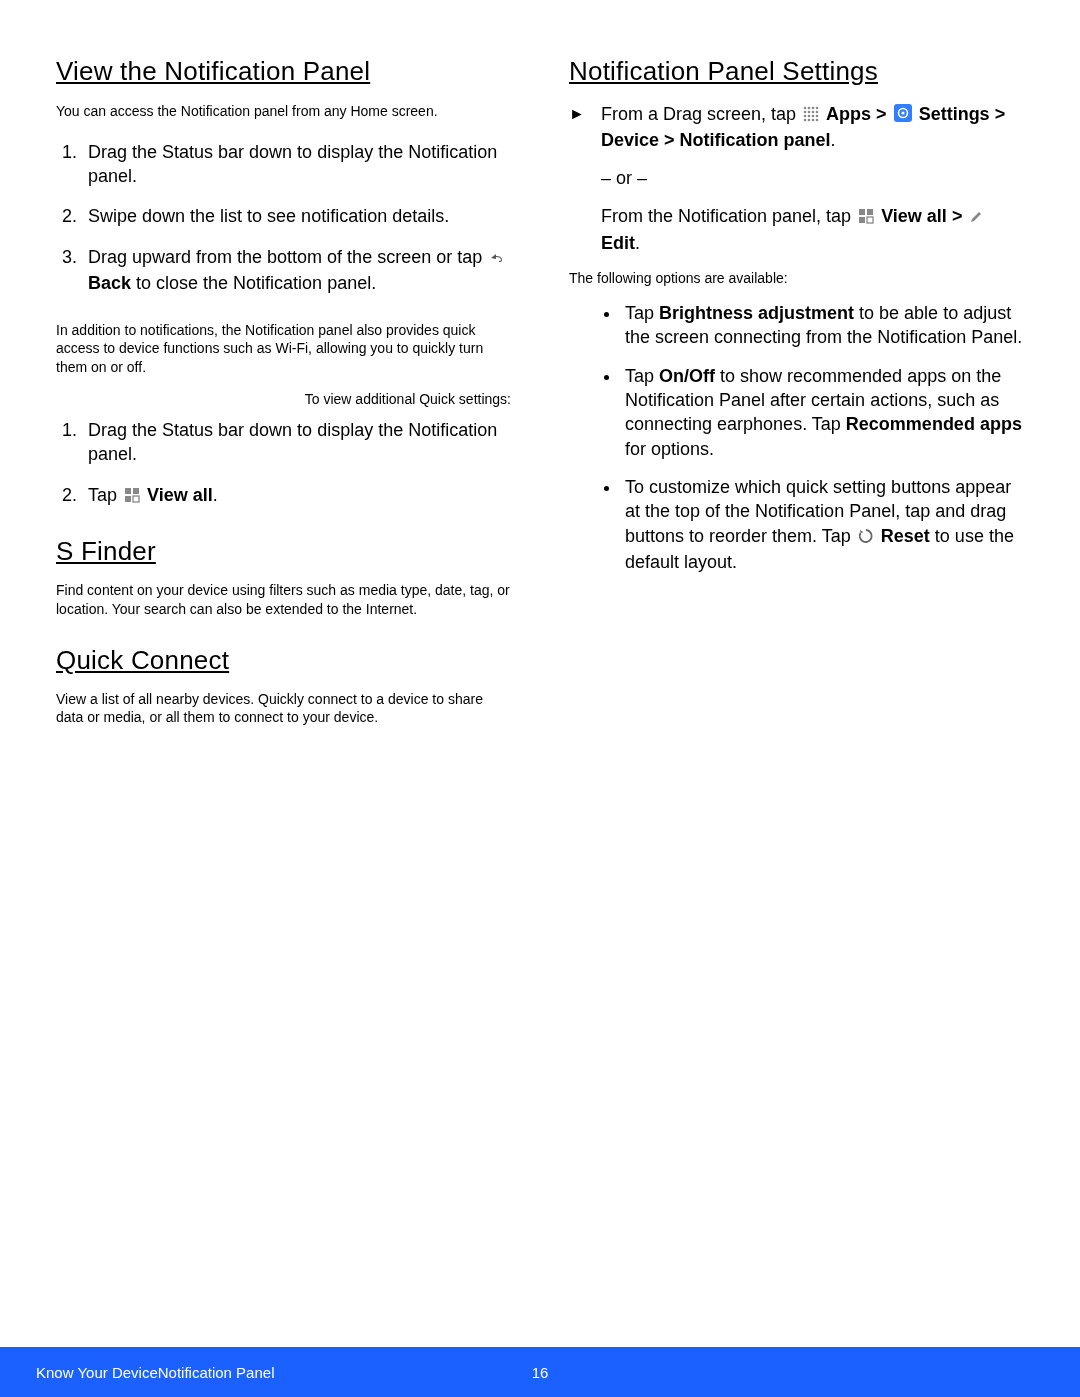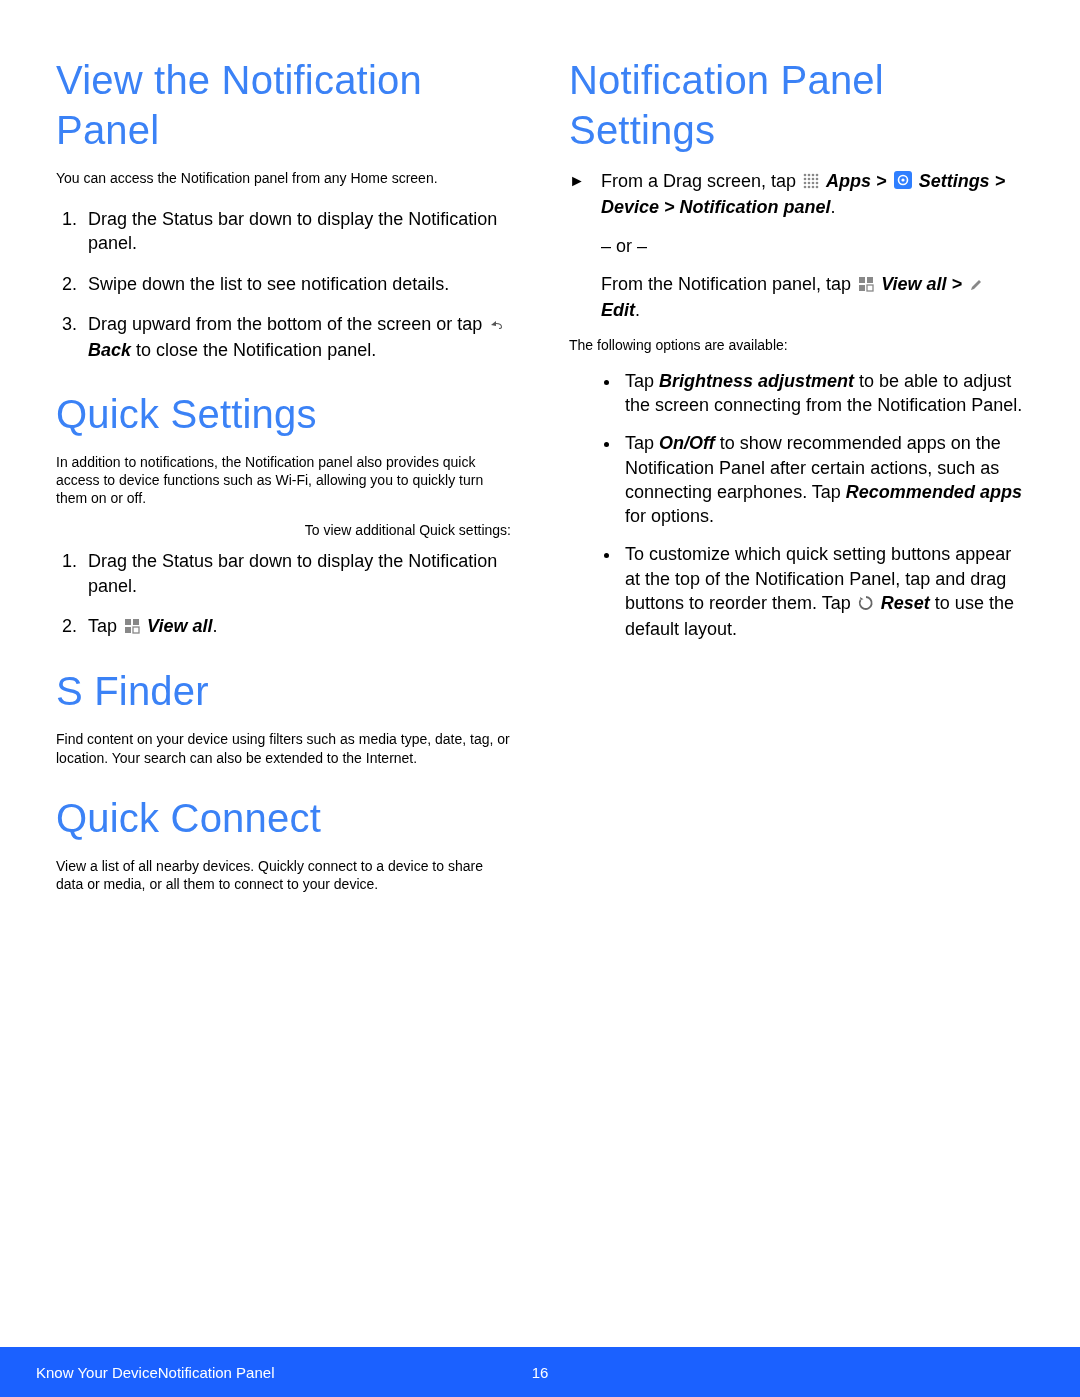--- a/index.html
+++ b/index.html
@@ -1,33 +1,33 @@
 <!DOCTYPE html>
 <html><head>
 <meta charset="utf-8">
 <style>
   * { box-sizing: border-box; margin: 0; padding: 0; }
   html, body { width: 1080px; height: 1397px; background: #ffffff; font-family: Arial, Helvetica, sans-serif; color: #000; }
   body { display: flex; flex-direction: column; }
   .page { flex: 1 0 auto; padding: 50px 56px 0 56px; display: flex; gap: 58px; }
   .col { width: 456px; }
-  h2 { color: #3b82f6; font-size: 40px; font-weight: 400; margin: 5px 0 14px 0; line-height: 1.25; letter-spacing: 0.2px; }
+  h2 { color: #000000; font-size: 26px; font-weight: 400; margin: 5px 0 14px 0; line-height: 1.25; letter-spacing: 0.2px; text-decoration: underline; }
   p { font-size: 14px; line-height: 1.3; margin: 0 0 14px 0; }
   .intro { margin-bottom: 20px; }
   ol { list-style: decimal; padding-left: 26px; margin: 0 0 26px 0; }
   ol > li { font-size: 18px; line-height: 1.35; margin: 0 0 16px 0; padding-left: 6px; }
   ul { list-style: disc; padding-left: 28px; margin: 14px 0 0 0; }
   ul > li { font-size: 18px; line-height: 1.35; margin: 0 0 14px 0; padding-left: 4px; }
   .arrow-list { list-style: none; padding-left: 22px; margin: 0 0 14px 0; }
   .arrow-list > li { position: relative; font-size: 18px; line-height: 1.35; margin: 0 0 12px 0; padding-left: 10px; }
   .arrow-list > li::before { content: "►"; position: absolute; left: -22px; top: 1px; font-size: 16px; }
   .indent { margin-left: 32px; font-size: 18px; line-height: 1.35; margin-bottom: 14px; }
   .icon { display: inline-block; vertical-align: -2px; margin: 0 2px; }
   .sep { margin-top: 10px; margin-bottom: 10px; text-align: right; }
-  strong { font-weight: 700; font-style: italic; }
+  strong { font-weight: 700; }
   .footer { flex: 0 0 auto; height: 50px; background: #1b61ff; display: flex; align-items: center; justify-content: flex-start; padding: 0 36px; color: #ffffff; font-size: 15px; }
   .footer .pg { position: absolute; left: 50%; transform: translateX(-50%); }
   .footer-wrap { position: relative; }
 </style>
 </head>
 <body>
 
 <div class="page">
 
   <div class="col">
@@ -39,21 +39,20 @@
       <li>
         <span>Swipe down the list to see notification details.</span>
       </li>
       <li>
         <span>Drag upward from the bottom of the screen or tap </span><span class="icon"><svg width="18" height="14" viewBox="0 0 18 14">
               <path d="M2 7 L7 3 L7 5 Q13 5 13 9 Q13 11 10 11 L10 10 Q12 10 12 9 Q12 6 7 6 L7 8 Z" fill="#555"></path>
             </svg></span> <strong>Back</strong><span> to close the Notification panel.</span>
       </li>
     </ol>
 
-    <h2>Quick Settings</h2>
     <p>In addition to notifications, the Notification panel also provides quick access to device functions such as Wi-Fi, allowing you to quickly turn them on or off.</p>
     <p class="sep">To view additional Quick settings:</p>
     <ol>
       <li>Drag the Status bar down to display the Notification panel.</li>
       <li>
         <span>Tap </span><span class="icon"><svg width="16" height="16" viewBox="0 0 16 16">
               <rect x="1" y="1" width="6" height="6" fill="#888"></rect>
               <rect x="9" y="1" width="6" height="6" fill="#888"></rect>
               <rect x="1" y="9" width="6" height="6" fill="#888"></rect>
               <rect x="9" y="9" width="6" height="6" fill="none" stroke="#888" stroke-width="1.3"></rect>

